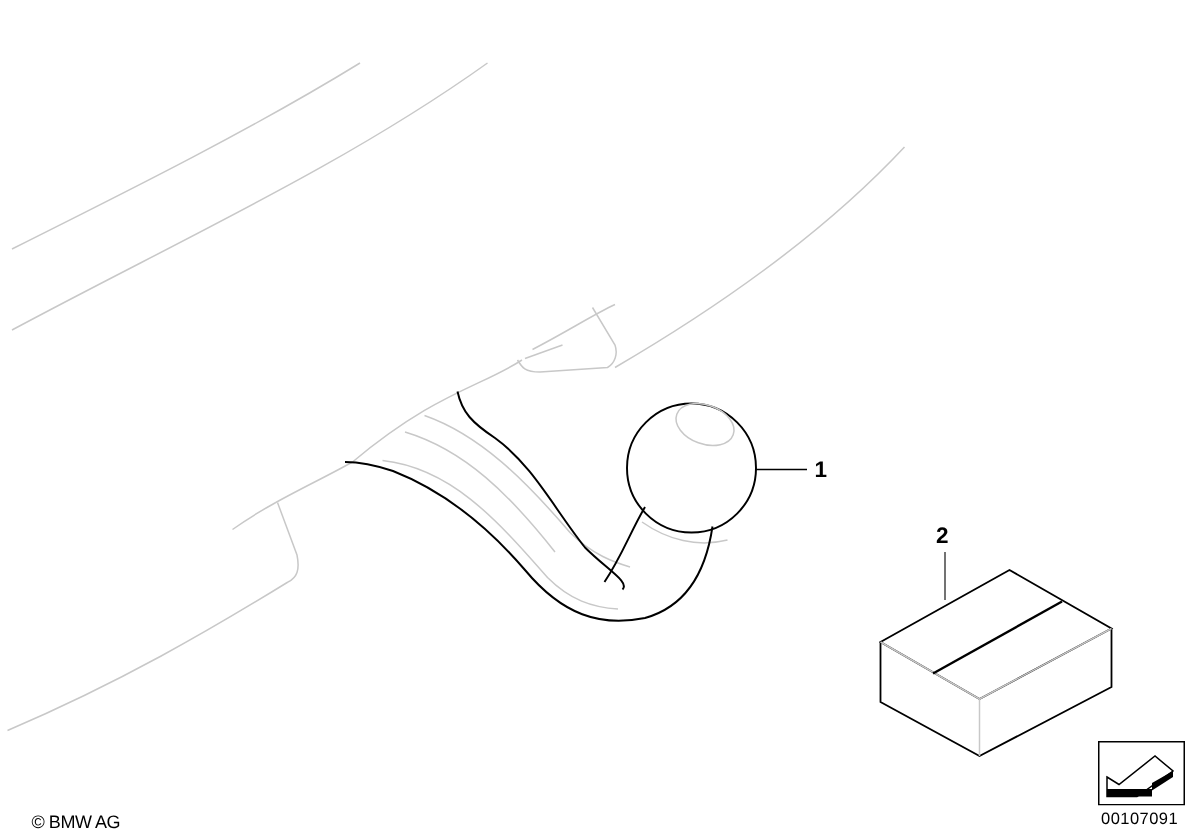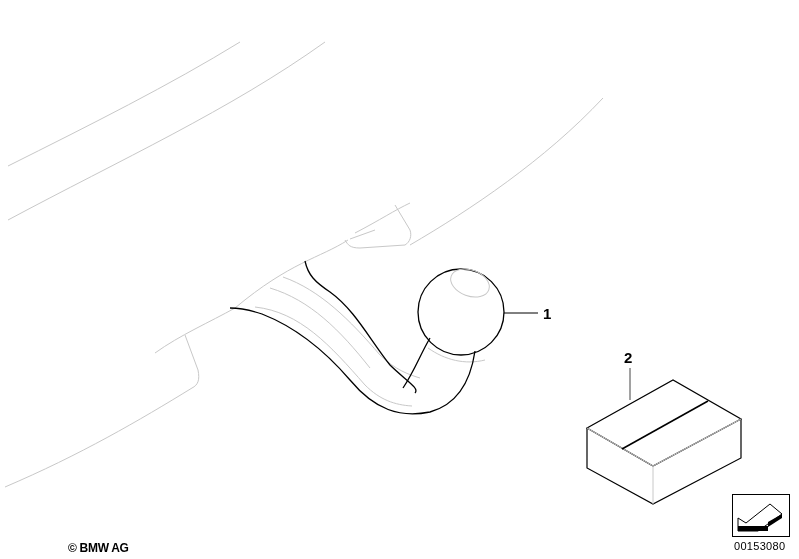--- a/index.html
+++ b/index.html
@@ -1,19 +1,19 @@
 <!DOCTYPE html>
 <html><head>
   <meta charset="utf-8">
   <style>
     html, body { margin: 0; padding: 0; background: #ffffff; }
     body { width: 799px; height: 559px; position: relative; overflow: hidden; font-family: "Liberation Sans", sans-serif; }
     svg.diagram { position: absolute; left: 0; top: 0; }
     .callout { position: absolute; font-family: "Liberation Sans", sans-serif; font-weight: bold; font-size: 15px; color: #000; line-height: 1; }
-    .copyright { position: absolute; left: 21px; top: 541px; font-family: "Liberation Sans", sans-serif; font-weight: bold; font-size: 12px; letter-spacing: -0.3px; color: #000; margin-left: 47px; }
+    .copyright { position: absolute; left: 21px; top: 541px; font-family: "Liberation Sans", sans-serif; font-weight: normal; font-size: 12px; letter-spacing: -0.3px; color: #000; }
     .docnum { position: absolute; left: 734px; top: 540px; font-family: "Liberation Sans", sans-serif; font-size: 11px; color: #000; letter-spacing: 0.3px; }
     .nav-icon { position: absolute; left: 732px; top: 494px; width: 58px; height: 43px; cursor: pointer; }
   </style>
 </head>
 <body>
 
 <svg class="diagram" width="799" height="559" viewBox="0 0 799 559" xmlns="http://www.w3.org/2000/svg">
 
   <g fill="none" stroke="#c8c8c8" stroke-width="1">
     <path d="M8,166 C90,125 170,85 240,42"></path>
@@ -59,13 +59,13 @@
 
 <div class="copyright">© BMW AG</div>
 
 <svg class="nav-icon" viewBox="0 0 58 43" xmlns="http://www.w3.org/2000/svg">
   <rect x="0.5" y="0.5" width="57" height="42" fill="#fff" stroke="#000" stroke-width="1"></rect>
   <path d="M6,24 L14,29 L38,10 L50,20 L26,37 L6,37 Z" fill="#fff" stroke="#000" stroke-width="1"></path>
   <rect x="6" y="32" width="30" height="5" fill="#000"></rect>
   <path d="M36,28 L50,20 L50,24 L36,33 Z" fill="#000"></path>
 </svg>
 
-<div class="docnum">00153080</div>
+<div class="docnum">00107091</div>
 
 </body></html>

